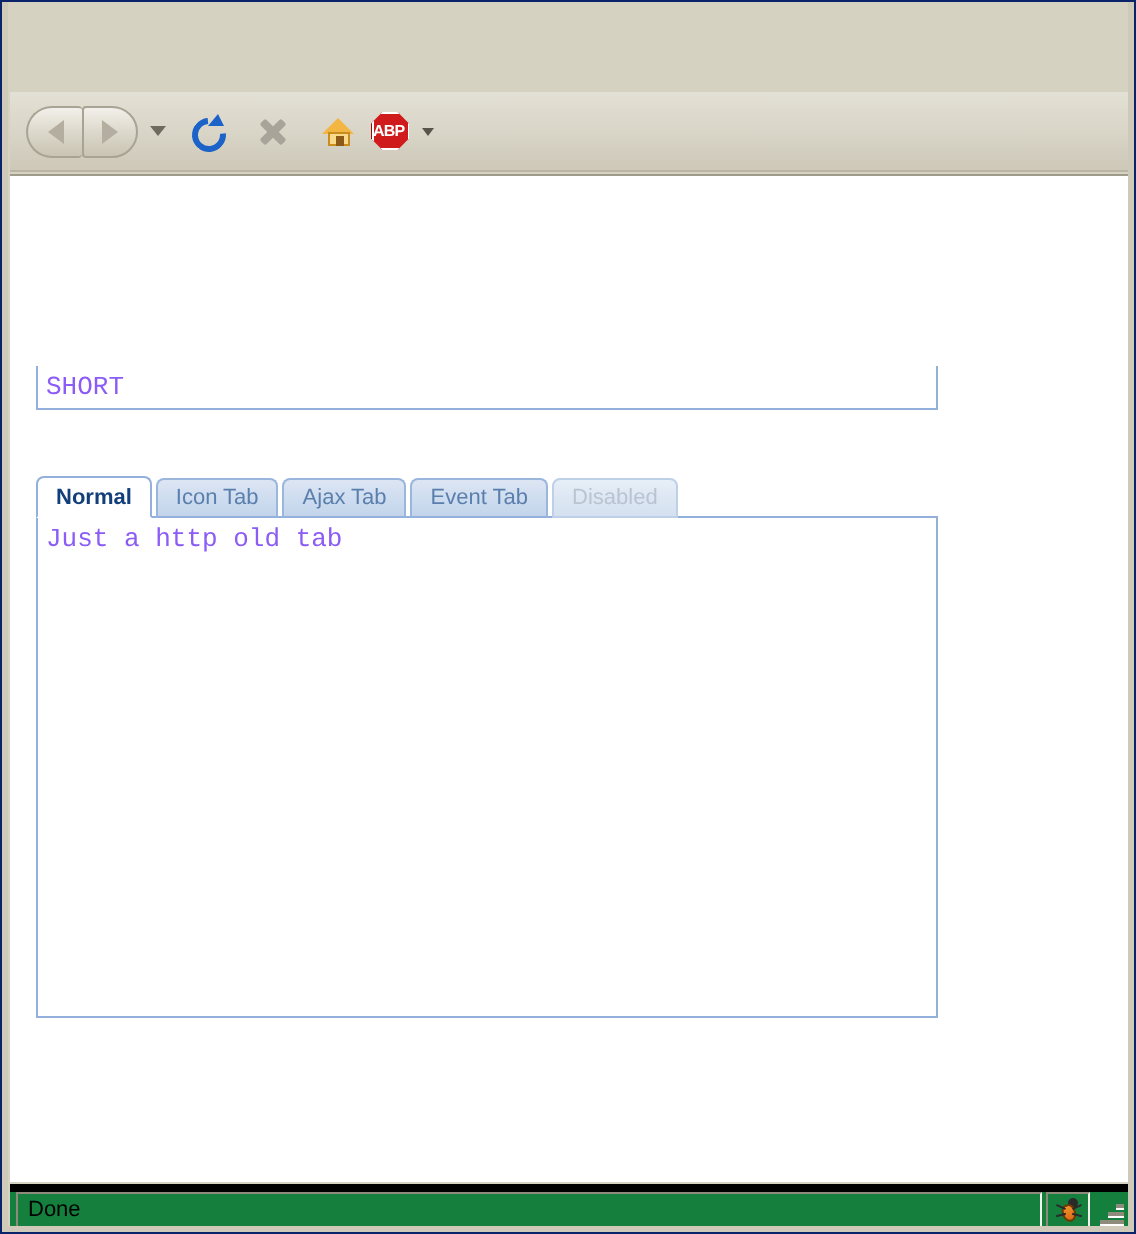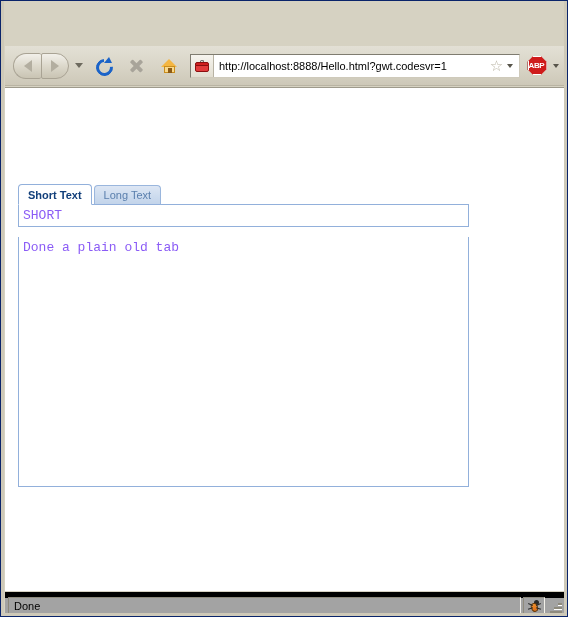--- a/index.html
+++ b/index.html
@@ -451,25 +451,25 @@
   #outerPanel { left: 13px; top: 95px; width: 451px; }
   #outerPanel .tabcontent { height: 22px; line-height: 16px; }
   #innerPanel { left: 13px; top: 149px; width: 451px; }
   #innerPanel .tabcontent { height: 250px; }
 
   
   .statusbar {
     position: absolute;
     left: 4px; top: 591px;
     width: 560px; height: 22px;
-    background: #a3a3a3;
+    background: #15803d;
     display: flex;
     align-items: center;
     box-sizing: border-box;
-    border-top: 6px solid #000000;
+    border-top: 4px solid #000000;
   }
   .status-field {
     margin-left: 3px;
     flex: 1;
     height: 18px;
     border: 1px solid;
     border-color: #8e8a7c #f3f1ea #f3f1ea #8e8a7c;
     display: flex;
     align-items: center;
     padding-left: 5px;
@@ -554,58 +554,55 @@
       <div class="stop-ico"></div>
     </div>
     <div class="navicon">
       <div class="home-ico">
         <div class="home-roof"></div>
         <div class="home-body"></div>
         <div class="home-door"></div>
       </div>
     </div>
 
-    <div class="urlwrap">
-      <div class="favicon-box">
-        <div class="toolbox-ico">
-          <div class="toolbox-handle"></div>
-          <div class="toolbox-lid"></div>
-          <div class="toolbox-bot"></div>
-        </div>
-      </div>
-      <div class="urltext" title="http://localhost:8888/Hello.html?gwt.codesvr=1">http://localhost:8888/Hello.html?gwt.codesvr=1</div>
-      <div class="star-ico">☆</div>
-      <div class="url-caret"></div>
-    </div>
 
     <div class="abp">
       <div class="abp-oct">
           <span>ABP</span>
         </div>
     </div>
     <div class="abp-caret"></div>
   </div>
 
   <div class="viewport">
 
     <div class="gwt-TabPanel" id="outerPanel">
+      <div class="tabcontent">SHORT</div>
+    </div>
+
+    <div class="gwt-TabPanel" id="innerPanel">
       <div class="tabbar">
         <div class="tab selected">
-          <span>Short Text</span>
+          <span>Normal</span>
         </div>
         <div class="tab">
-          <span>Long Text</span>
+          <span>Icon Tab</span>
+        </div>
+        <div class="tab">
+          <span>Ajax Tab</span>
+        </div>
+        <div class="tab">
+          <span>Event Tab</span>
+        </div>
+        <div class="tab disabled">
+          <span>Disabled</span>
         </div>
         <div class="tabbar-filler"></div>
       </div>
-      <div class="tabcontent">SHORT</div>
-    </div>
-
-    <div class="gwt-TabPanel" id="innerPanel">
-      <div class="tabcontent">Done a plain old tab</div>
+      <div class="tabcontent">Just a http old tab</div>
     </div>
 
   </div>
 
   <div class="statusbar">
     <div class="status-field">Done</div>
     <div class="status-bug">
       <div class="bug-ico">
         <div class="bug-head"></div>
         <div class="bug-body"></div>

